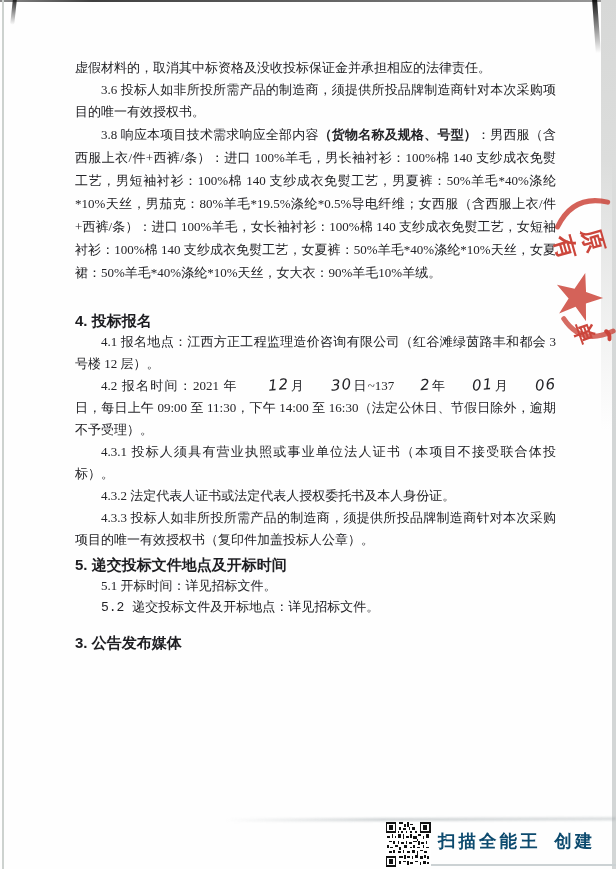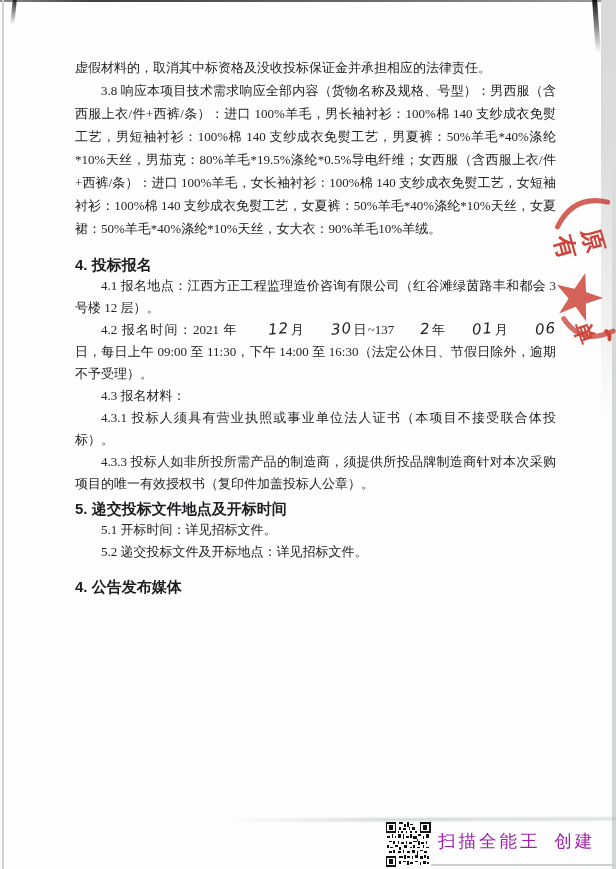--- a/index.html
+++ b/index.html
@@ -27,77 +27,78 @@
   .content{position:absolute;left:75px;top:57px;width:481px;
     font-size:13px;line-height:22px;color:#232327;text-align:justify;}
   .content p{margin:0;text-indent:2em;}
   .content p.noindent{text-indent:0;}
   .p-carry{margin-top:5px;}
   .p-36{margin-top:6px;}
   .p-37{margin-top:7px;}
   .p-38{margin-top:-2px;line-height:23px;}
   .h-sec{font-family:"Liberation Sans","DejaVu Sans",sans-serif;font-weight:bold;
     font-size:15px;line-height:20px;margin:0;color:#1d1d21;text-indent:0;}
-  .h-4{margin-top:15px;}
+  .h-4{margin-top:27px;}
   .p-41{margin-top:14px;}
   .p-42{margin-top:3px;}
   .p-43{margin-top:3px;}
   .p-431{margin-top:0;}
   .p-432{margin-top:2px;}
   .p-433{margin-top:3px;}
   .h-5{margin-top:4px;}
   .p-51{margin-top:12px;}
-  .p-52{margin-top:4px;}
+  .p-52{margin-top:4px;font-family:Liberation Mono, monospace;}
   .h-6{margin-top:14px;}
   .p-final{margin-top:6px;line-height:27px;}
-  .seg-bold{font-weight:normal;}
+  .seg-bold{font-weight:bold;}
   .hw{font-family:"DejaVu Sans",sans-serif;font-style:italic;display:inline-block;
     transform:rotate(-5deg) translateY(1px);font-size:15px;letter-spacing:1px;line-height:1;}
 
   
   .stamp{position:absolute;left:552px;top:190px;width:64px;height:158px;pointer-events:none;
     transform:rotate(-2deg);opacity:.92;}
   .stamp svg text{font-family:"DejaVu Sans","Liberation Sans",sans-serif;font-weight:bold;}
 
   
   .qr{position:absolute;left:384px;top:822px;width:48px;height:45px;}
   .qr-caption{position:absolute;left:438px;top:829px;
     font-family:"Liberation Sans","DejaVu Sans",sans-serif;
-    font-size:17.5px;color:#a21caf;letter-spacing:3px;word-spacing:6px;font-weight:400;}
+    font-size:17.5px;color:#0c4a6e;letter-spacing:3px;word-spacing:6px;font-weight:700;}
 </style>
 </head>
 <body>
 
 <div class="scan-root">
 
   <div class="top-hairline"></div>
   <div class="left-hairline"></div>
   <div class="right-hairline"></div>
   <div class="right-band"></div>
   <div class="wedge-tl"></div>
   <div class="wedge-tr"></div>
   <div class="page-bottom-shadow"></div>
   <div class="bottom-line"></div>
 
   <main class="content">
     <p class="noindent p-carry">虚假材料的，取消其中标资格及没收投标保证金并承担相应的法律责任。</p>
+    <p class="p-36">3.6 投标人如非所投所需产品的制造商，须提供所投品牌制造商针对本次采购项目的唯一有效授权书。</p>
     <p class="p-38"><span>3.8 响应本项目技术需求响应全部内容</span><span class="seg-bold">（货物名称及规格、号型）</span><span>：男西服（含西服上衣/件+西裤/条）：进口 100%羊毛，男长袖衬衫：100%棉 140 支纱成衣免熨工艺，男短袖衬衫：100%棉 140 支纱成衣免熨工艺，男夏裤：50%羊毛*40%涤纶*10%天丝，男茄克：80%羊毛*19.5%涤纶*0.5%导电纤维；女西服（含西服上衣/件+西裤/条）：进口 100%羊毛，女长袖衬衫：100%棉 140 支纱成衣免熨工艺，女短袖衬衫：100%棉 140 支纱成衣免熨工艺，女夏裤：50%羊毛*40%涤纶*10%天丝，女夏裙：50%羊毛*40%涤纶*10%天丝，女大衣：90%羊毛10%羊绒。</span></p>
 
     <h2 class="h-sec h-4">4. 投标报名</h2>
     <p class="p-41">4.1 报名地点：江西方正工程监理造价咨询有限公司（红谷滩绿茵路丰和都会 3 号楼 12 层）。</p>
     <p class="p-42"><span>4.2 报名时间：2021 年 </span><span class="hw">12</span><span>月</span><span class="hw">30</span><span>日~137</span><span class="hw">2</span><span>年</span><span class="hw">01</span><span>月</span><span class="hw">06</span><span>日，每日上午 09:00 至 11:30，下午 14:00 至 16:30（法定公休日、节假日除外，逾期不予受理）。</span></p>
-    <p class="p-43">4.3  报名材料：</p>
     <p class="p-431">4.3.1 投标人须具有营业执照或事业单位法人证书（本项目不接受联合体投标）。</p>
+    <p class="p-432">4.3.2 法定代表人证书或法定代表人授权委托书及本人身份证。</p>
     <p class="p-433">4.3.3 投标人如非所投所需产品的制造商，须提供所投品牌制造商针对本次采购项目的唯一有效授权书（复印件加盖投标人公章）。</p>
 
     <h2 class="h-sec h-5">5. 递交投标文件地点及开标时间</h2>
     <p class="p-51">5.1 开标时间：详见招标文件。</p>
     <p class="p-52">5.2 递交投标文件及开标地点：详见招标文件。</p>
 
-    <h2 class="h-sec h-6">4. 公告发布媒体</h2>
+    <h2 class="h-sec h-6">3. 公告发布媒体</h2>
   </main>
 
   <div class="stamp">
     <svg width="64" height="158" viewBox="0 0 64 158">
       <g stroke="#c8372c" fill="none" stroke-linecap="round">
         <path d="M7 36 Q 24 4 58 13" stroke-width="5" opacity="0.85"></path>
         <path d="M10 128 Q 27 156 59 142" stroke-width="5" opacity="0.8"></path>
       </g>
       <text x="4" y="66" font-size="24" fill="#c8372c" transform="rotate(76 16 56)">有</text>
       <text x="32" y="60" font-size="24" fill="#c8372c" transform="rotate(76 44 50)">原</text>

